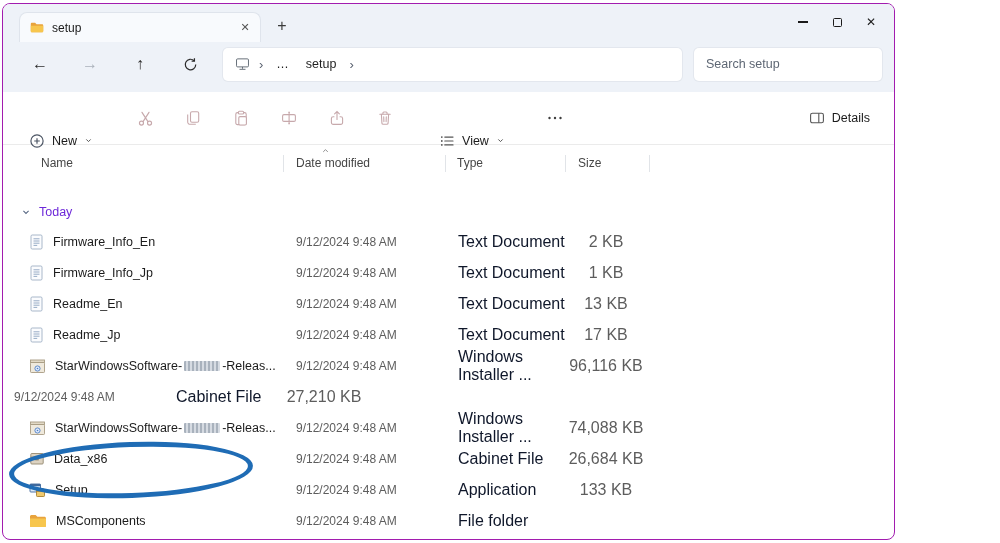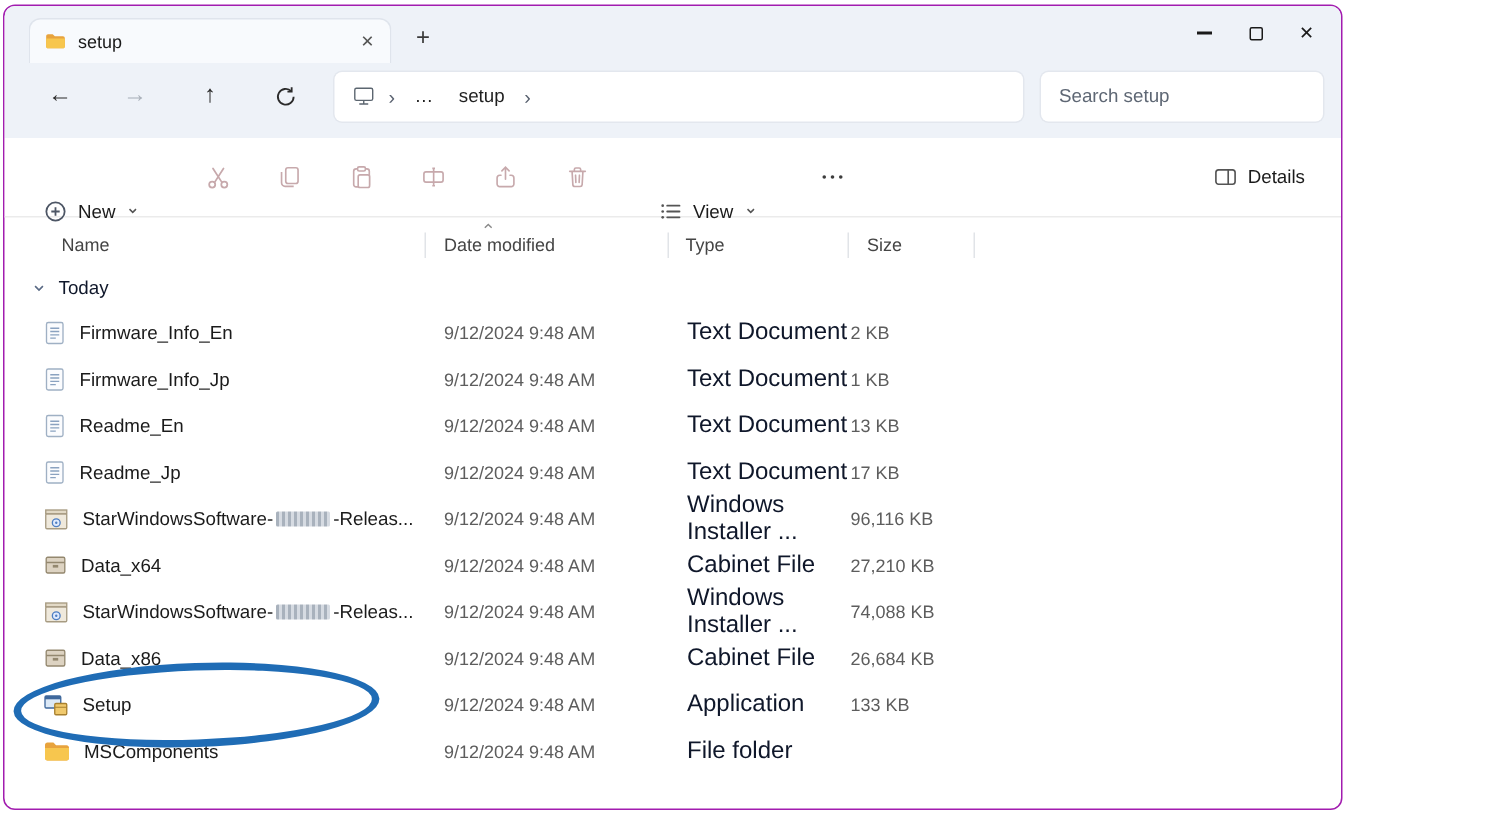--- a/index.html
+++ b/index.html
@@ -57,27 +57,27 @@
   .list { padding-top:4px; }
   .list-header { position:relative; height:28px; display:flex; align-items:center; font-size:12px; color:#454545; }
   .h1 { width:282px; padding-left:38px; }
   .h2 { width:162px; padding-left:11px; }
   .h3 { width:120px; padding-left:10px; }
   .h4 { width:84px;  padding-left:11px; }
   .hsep { position:absolute; top:6px; width:1px; height:17px; background:#e1e4e8; }
   .sort-caret { position:absolute; left:318px; top:-2px; }
 
   .group-header { height:29px; display:flex; align-items:center; gap:8px; padding-left:18px;
-    font-size:12.5px; color:#0f172a; }
+    font-size:12.5px; color:#6d28d9;margin-top:20px; }
 
   .row { height:31px; display:flex; align-items:center; font-size:12.5px; color:#1b1b1b; }
   .c1 { width:282px; padding-left:26px; display:flex; align-items:center; gap:9px; overflow:hidden; white-space:nowrap; }
   .c2 { width:162px; padding-left:11px; color:#5d5d5d; font-size:12px; }
   .c3 { width:120px; padding-left:11px; color:#0f172a; font-size:16px; }
-  .c4 { width:84px;  padding-right:6px; text-align:left; color:#5d5d5d; font-size:12px; }
+  .c4 { width:84px;  padding-right:6px; text-align:center; color:#5d5d5d; font-size:16px; }
   .ficon { flex:0 0 auto; display:inline-flex; }
   .fname { white-space:nowrap; }
   .redact { display:inline-block; width:36px; height:10px; margin:0 2px; vertical-align:-1px; border-radius:1px;
     background:repeating-linear-gradient(90deg,#a9b2bd 0 2px,#d6dbe2 2px 4px); }
 
   
   .annotation-ellipse { position:absolute; left:6px; top:438px; width:244px; height:56px;
     border:5px solid #1f6cb5; border-radius:50%; transform:rotate(-2deg); pointer-events:none; z-index:5; }
 
   svg { display:block; }
@@ -335,30 +335,20 @@
             </svg>
           </span>
         <span class="fname"><span>StarWindowsSoftware-</span><span class="redact"></span><span>-Releas...</span></span>
       </span>
       <span class="c2">9/12/2024 9:48 AM</span>
       <span class="c3">Windows Installer ...</span>
       <span class="c4">96,116 KB</span>
     </div>
 
     <div class="row">
-      <span class="c1">
-        <span class="ficon">
-            <svg width="16" height="15" viewBox="0 0 16 15">
-              <rect x="1.8" y="2.5" width="12.4" height="10.5" rx="1" fill="#ddd3c2" stroke="#94886f" stroke-width="0.9"></rect>
-              <path d="M1.8 6h12.4" stroke="#94886f" stroke-width="0.9"></path>
-              <rect x="6.2" y="7.6" width="3.6" height="1.8" fill="#94886f"></rect>
-            </svg>
-          </span>
-        <span class="fname">Data_x64</span>
-      </span>
       <span class="c2">9/12/2024 9:48 AM</span>
       <span class="c3">Cabinet File</span>
       <span class="c4">27,210 KB</span>
     </div>
 
     <div class="row">
       <span class="c1">
         <span class="ficon">
             <svg width="17" height="16" viewBox="0 0 17 16">
               <rect x="1.5" y="4.5" width="14" height="10" rx="0.8" fill="#efe9dc" stroke="#a79b82" stroke-width="0.9"></rect>

